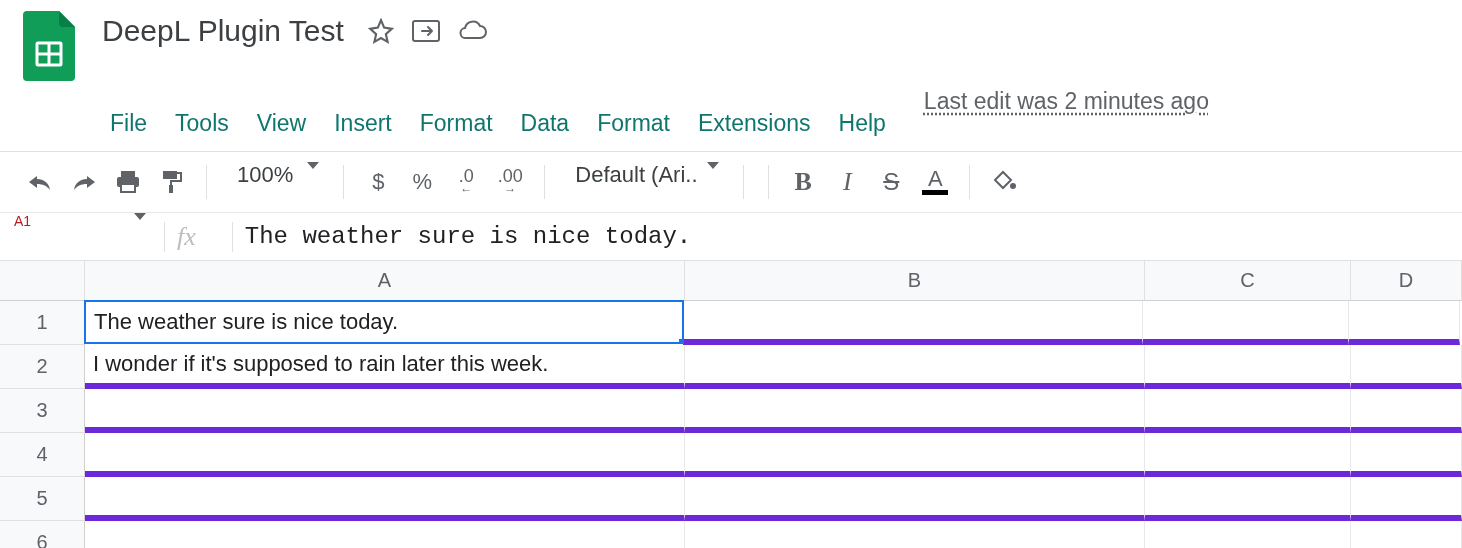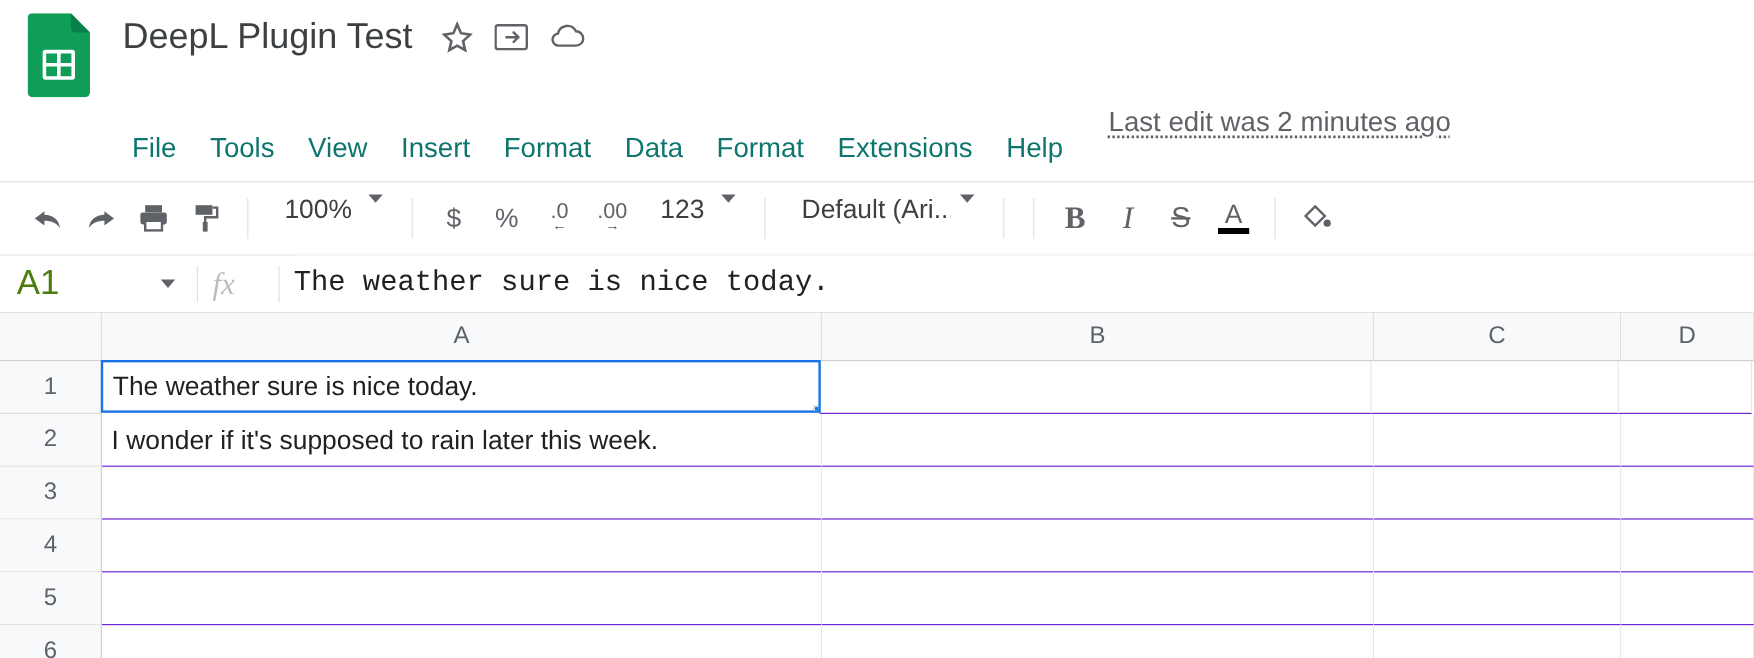--- a/index.html
+++ b/index.html
@@ -29,38 +29,38 @@
   .size-drop { width: 96px; justify-content: space-between; }
   .bold { font-weight: 700; font-size: 26px; font-family: "Times New Roman", serif;}
   .italic { font-style: italic; font-size: 26px; font-family: "Times New Roman", serif;}
   .strike { text-decoration: line-through; font-size: 24px; }
   .textcolor-btn { display:flex; flex-direction: column; align-items: center; justify-content:center; gap:2px; }
   .textcolor-a { font-size: 22px; line-height: 18px; }
   .textcolor-bar { width: 26px; height: 5px; background: #000; }
   
   
   .formula-bar { display: flex; align-items: center; height: 48px; border-bottom: 1px solid #e0e0e0; }
-  .name-box { display:flex; align-items:center; justify-content: space-between; width: 160px; height: 100%; padding: 0 14px; font-size: 29px; color: #4d7c0f; }
+  .name-box { display:flex; align-items:flex-start; justify-content: space-between; width: 160px; height: 100%; padding: 0 14px; font-size: 14px; color: #b91c1c; }
   .fx-sep { width: 1px; height: 30px; background: #e0e0e0; margin: 0 12px 0 4px; }
   .fx-label { font-family: serif; font-style: italic; color: #bdbdbd; font-size: 26px; margin-right: 32px; }
   .fx-input { flex: 1; font-family: "Courier New", monospace; font-size: 24px; color: #202124; border: none; outline: none; height: 100%; }
   
   
   .grid { display: flex; }
   .corner { width: 85px; height: 40px; background: #f8f9fa; border-right: 1px solid #e0e0e0; border-bottom: 1px solid #d0d0d0; }
   .col-headers { display: flex; flex: 1; }
   .col-h { background: #f8f9fa; border-right: 1px solid #e0e0e0; border-bottom: 1px solid #d0d0d0; display:flex; align-items:center; justify-content:center; font-size: 20px; color: #5f6368; height: 40px; cursor: pointer; }
   .colA { width: 600px; }
   .colB { width: 460px; }
   .colC { width: 206px; }
   .colD { width: 111px; }
   
   .body-row { display: flex; }
   .row-h { width: 85px; background: #f8f9fa; border-right: 1px solid #d0d0d0; border-bottom: 1px solid #e0e0e0; display:flex; align-items:center; justify-content:center; font-size: 20px; color: #5f6368; cursor: pointer; height: 44px;}
-  .cell { border-right: 1px solid #e8e8e8; border-bottom: 1px solid #6d28d9; height: 44px; padding: 0 8px; display:flex; align-items:center; font-size: 22px; color: #202124; cursor: cell; overflow: hidden; white-space: nowrap; }
+  .cell { border-right: 1px solid #e8e8e8; border-bottom: 6px solid #6d28d9; height: 44px; padding: 0 8px; display:flex; align-items:center; font-size: 22px; color: #202124; cursor: cell; overflow: hidden; white-space: nowrap; }
   .selected { border: 2px solid #1a73e8; position: relative; z-index: 2; margin: -1px; }
   .sel-handle { position: absolute; right: -5px; bottom: -5px; width: 9px; height: 9px; background: #1a73e8; border: 1px solid #fff; }
   
   .decimal-group { display:flex; flex-direction:column; align-items:center; line-height: 12px; font-size: 18px; }
   .arrow-sm { font-size: 12px; }
 </style>
 </head>
 <body>
 
 <div class="header">
@@ -150,24 +150,20 @@
         <span>.0</span>
         <span class="arrow-sm">←</span>
       </div>
   </div>
   <div class="tb-btn">
     <div class="decimal-group">
         <span>.00</span>
         <span class="arrow-sm">→</span>
       </div>
   </div>
-  <div class="tb-drop">
-    <span class="tb-text">123</span>
-    <span class="caret"></span>
-  </div>
   <div class="tb-sep"></div>
   <div class="tb-drop font-drop">
     <span class="tb-text" style="overflow:hidden; white-space:nowrap;">Default (Ari...</span>
     <span class="caret"></span>
   </div>
   <div class="tb-sep"></div>
   <div class="tb-sep"></div>
   <div class="tb-btn bold">
       <span>B</span>
     </div>

